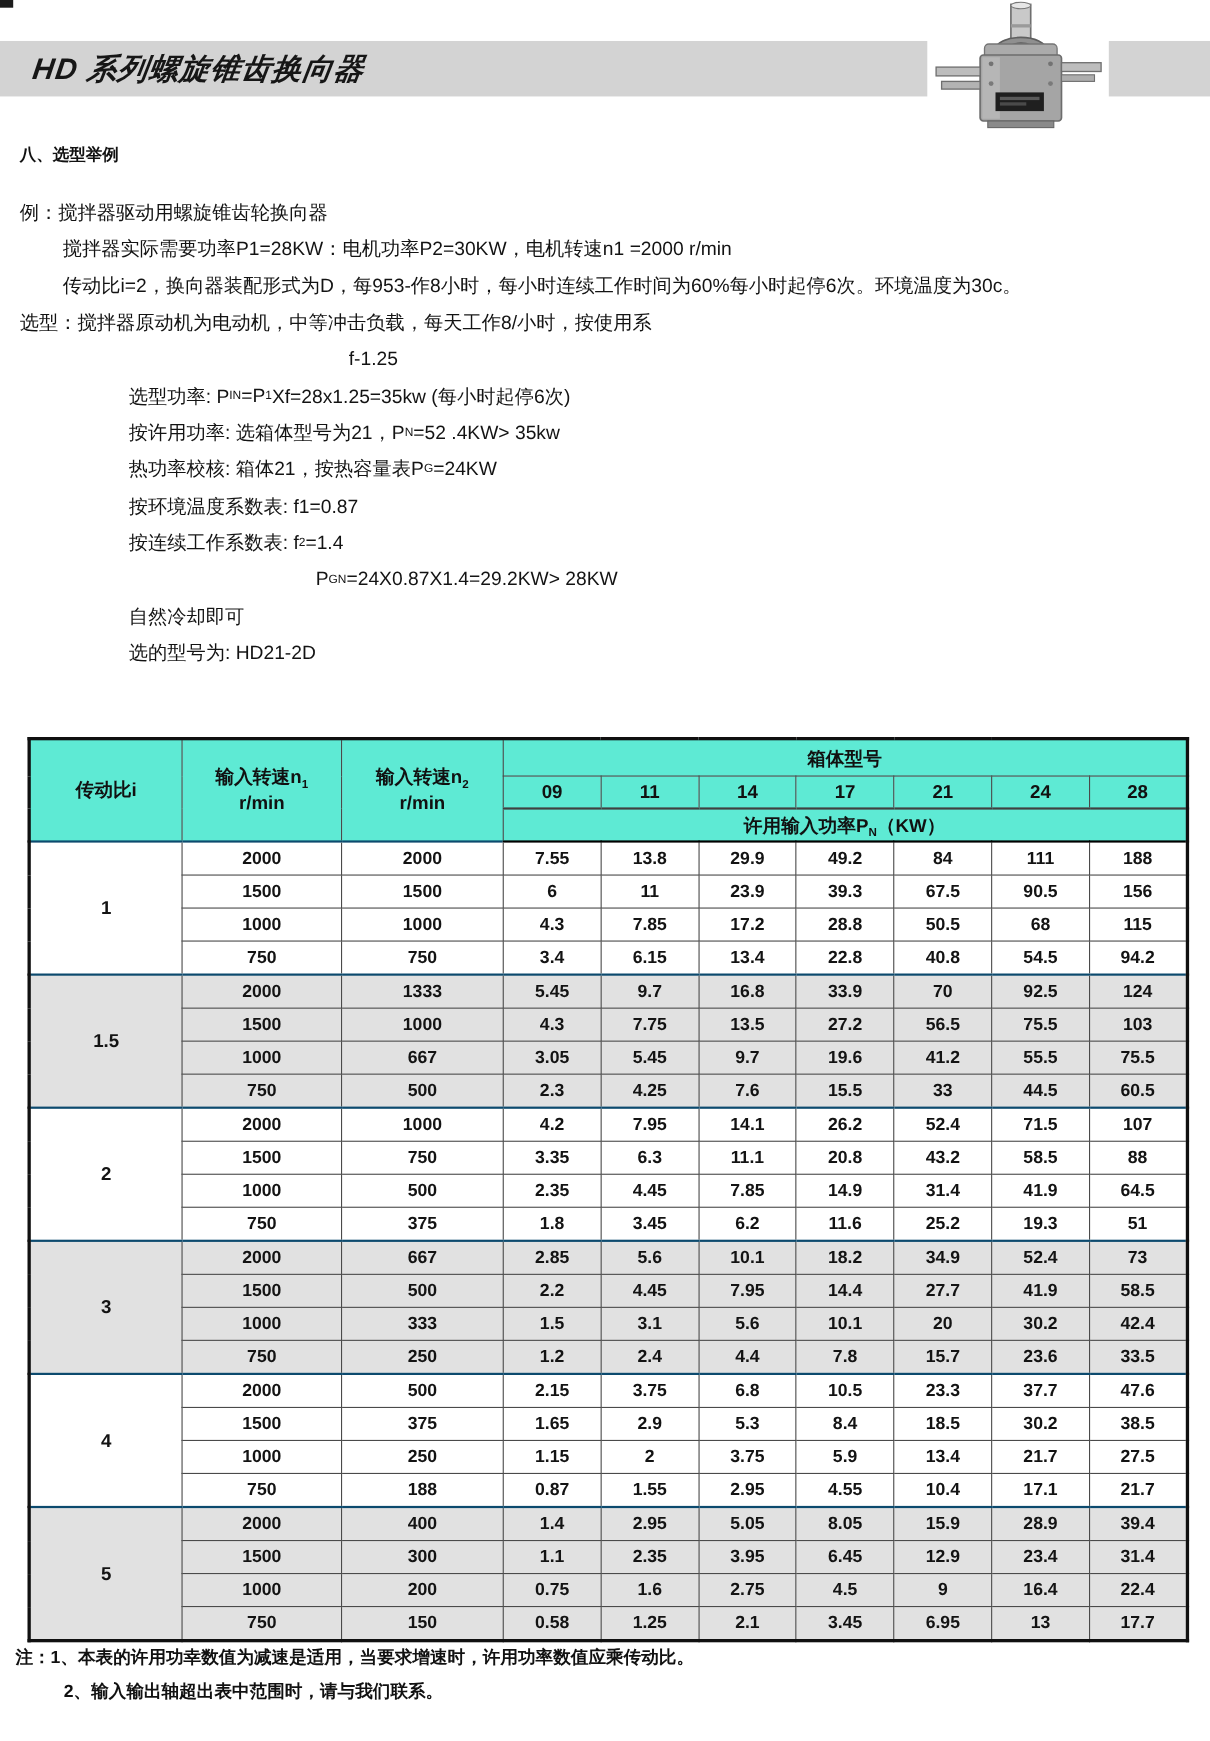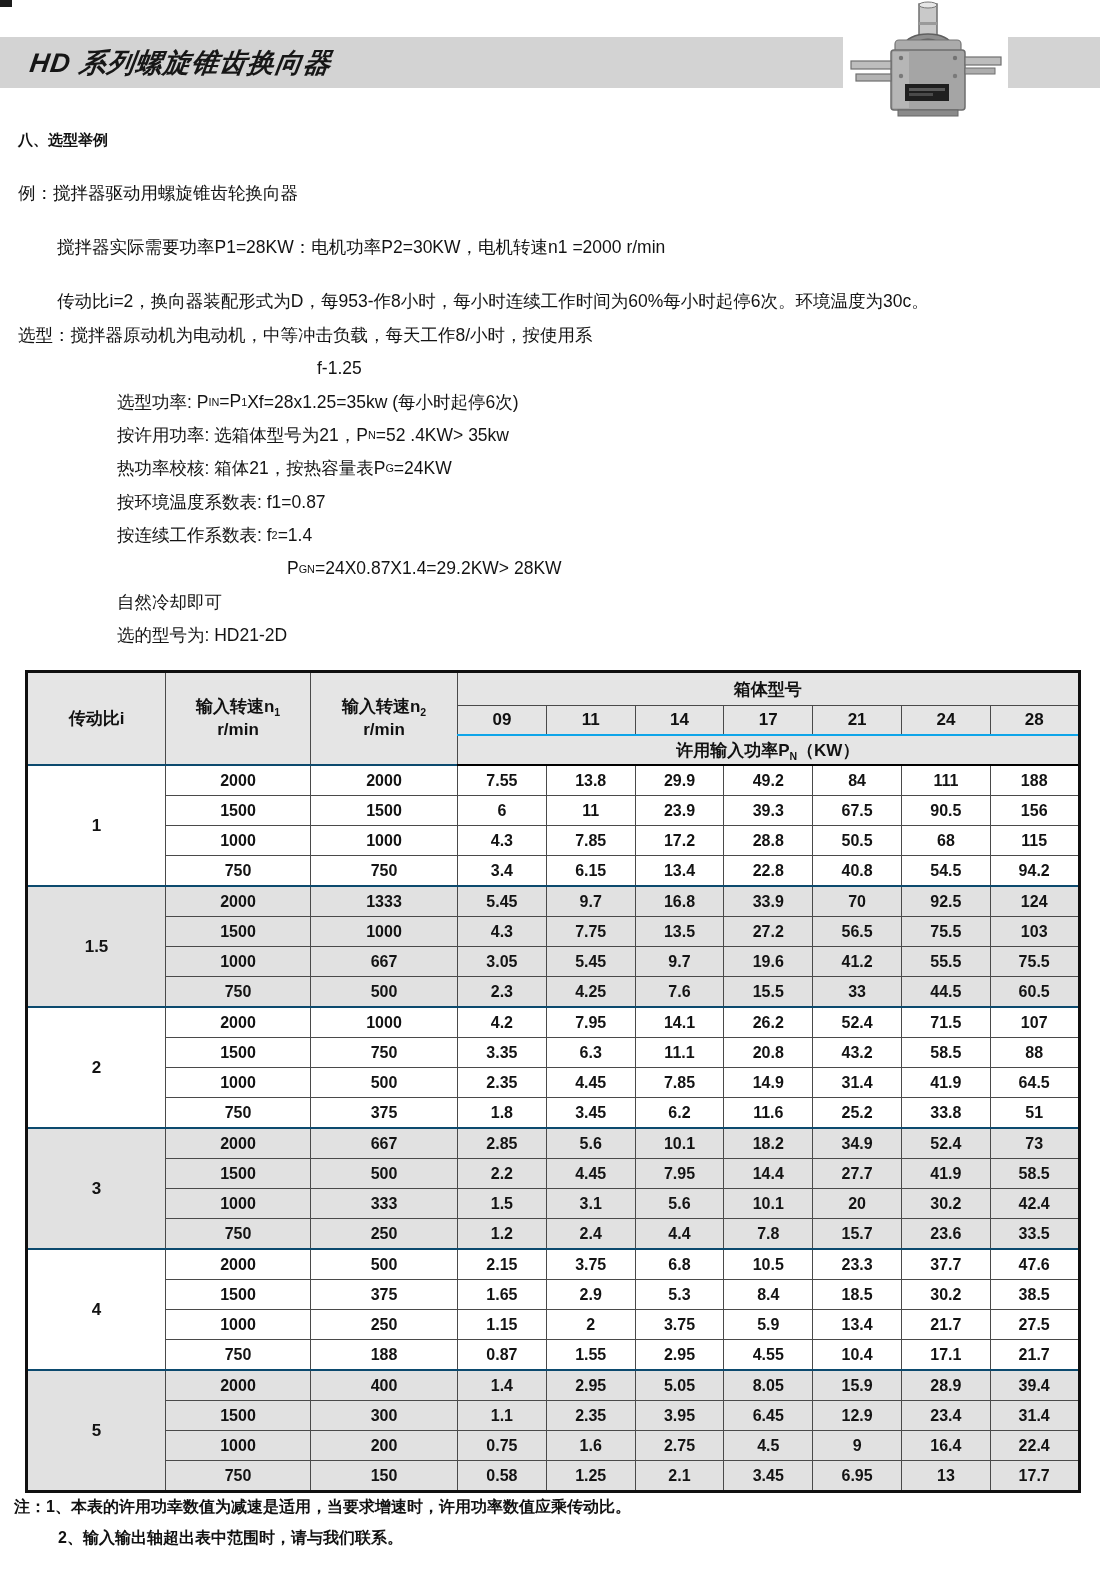--- a/index.html
+++ b/index.html
@@ -29,38 +29,38 @@
   
   .sec-heading{position:absolute;left:18px;font-size:15px;font-weight:bold;color:#111;white-space:nowrap;}
   #sec8-heading{top:131px;}
   #sec9-heading{top:627px;}
 
   
   #para-lines{position:absolute;left:0;top:176px;width:1100px;}
   .para-line{height:33.4px;display:flex;align-items:center;font-size:17.5px;color:#131313;white-space:nowrap;}
   .para-line sub{font-size:0.62em;line-height:0;}
   .ind-0{padding-left:18px;}
-  .ind-1{padding-left:57px;margin-top:21px;}
+  .ind-1{padding-left:57px;}
   .ind-2{padding-left:117px;}
   .ind-3{padding-left:287px;}
   .ind-4{padding-left:317px;}
 
   
   .ratio-table{
     position:absolute;left:25px;top:670px;width:1053px;
     border-collapse:collapse;table-layout:fixed;border:3px solid #101010;
   }
   .ratio-table th,.ratio-table td{
     border:1px solid #4a4a4a;text-align:center;vertical-align:middle;padding:0;
     font-family:"Liberation Sans","DejaVu Sans",sans-serif;
   }
-  .ratio-table thead th{background:#e5e5e5;font-weight:bold;font-size:17px;color:#111;}
+  .ratio-table thead th{background:#5eead4;font-weight:bold;font-size:17px;color:#111;}
   .ratio-table thead sub, .ratio-table td sub{font-size:0.62em;line-height:0;}
   .row-boxtype th{height:32px;}
-  .row-models th{height:28px;border-bottom:2px solid #0ea5e9;text-align:center;}
+  .row-models th{height:28px;border-bottom:2px solid #404040;text-align:center;}
   .box-type-th{border-bottom:2px solid #111;}
   .row-power th{height:28px;border-bottom:2px solid #000000;}
   .hdr-two-line{line-height:1.35;}
   .ratio-table tbody td{height:29px;font-size:16px;font-weight:bold;color:#131313;background:#ffffff;}
   .ratio-table tbody td.ratio-cell{font-size:17px;}
   tr.g-gray td{background:#e1e1e1;}
   tr.g-white td{background:#ffffff;}
   tr.group-start td{border-top:2px solid #0c4a6e;}
 
   
@@ -298,21 +298,21 @@
           <td>64.5</td>
         </tr>
         <tr class="g-white">
           <td>750</td>
           <td>375</td>
           <td>1.8</td>
           <td>3.45</td>
           <td>6.2</td>
           <td>11.6</td>
           <td>25.2</td>
-          <td>33.8</td>
+          <td>19.3</td>
           <td>51</td>
         </tr>
         <tr class="g-gray group-start">
           <td rowspan="4" class="ratio-cell">3</td>
           <td>2000</td>
           <td>667</td>
           <td>2.85</td>
           <td>5.6</td>
           <td>10.1</td>
           <td>18.2</td>

